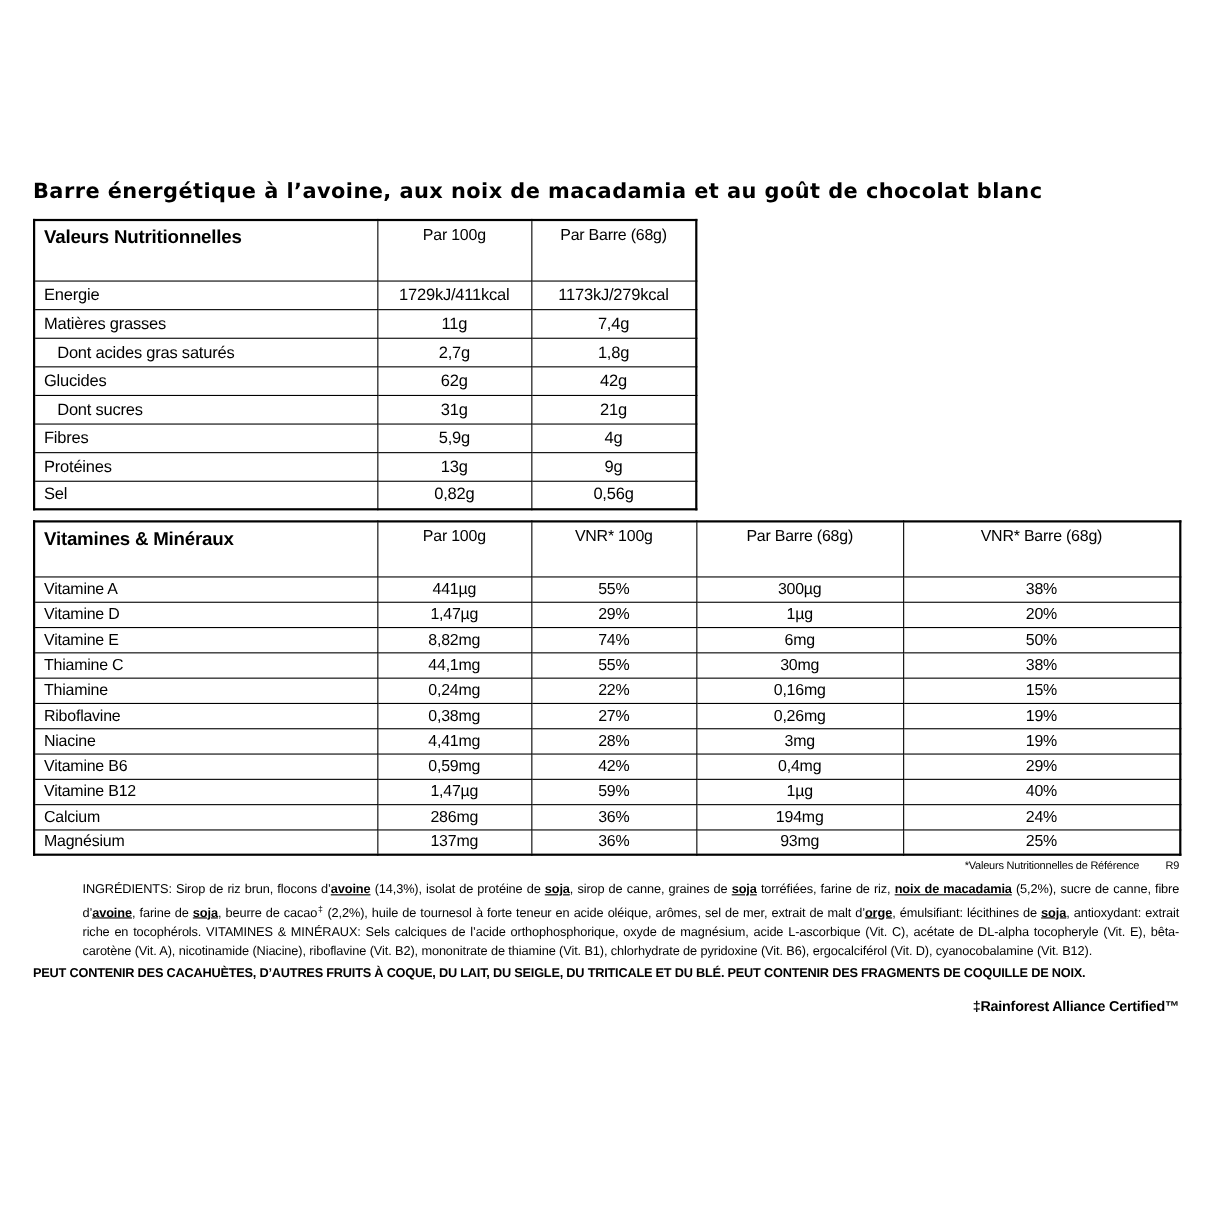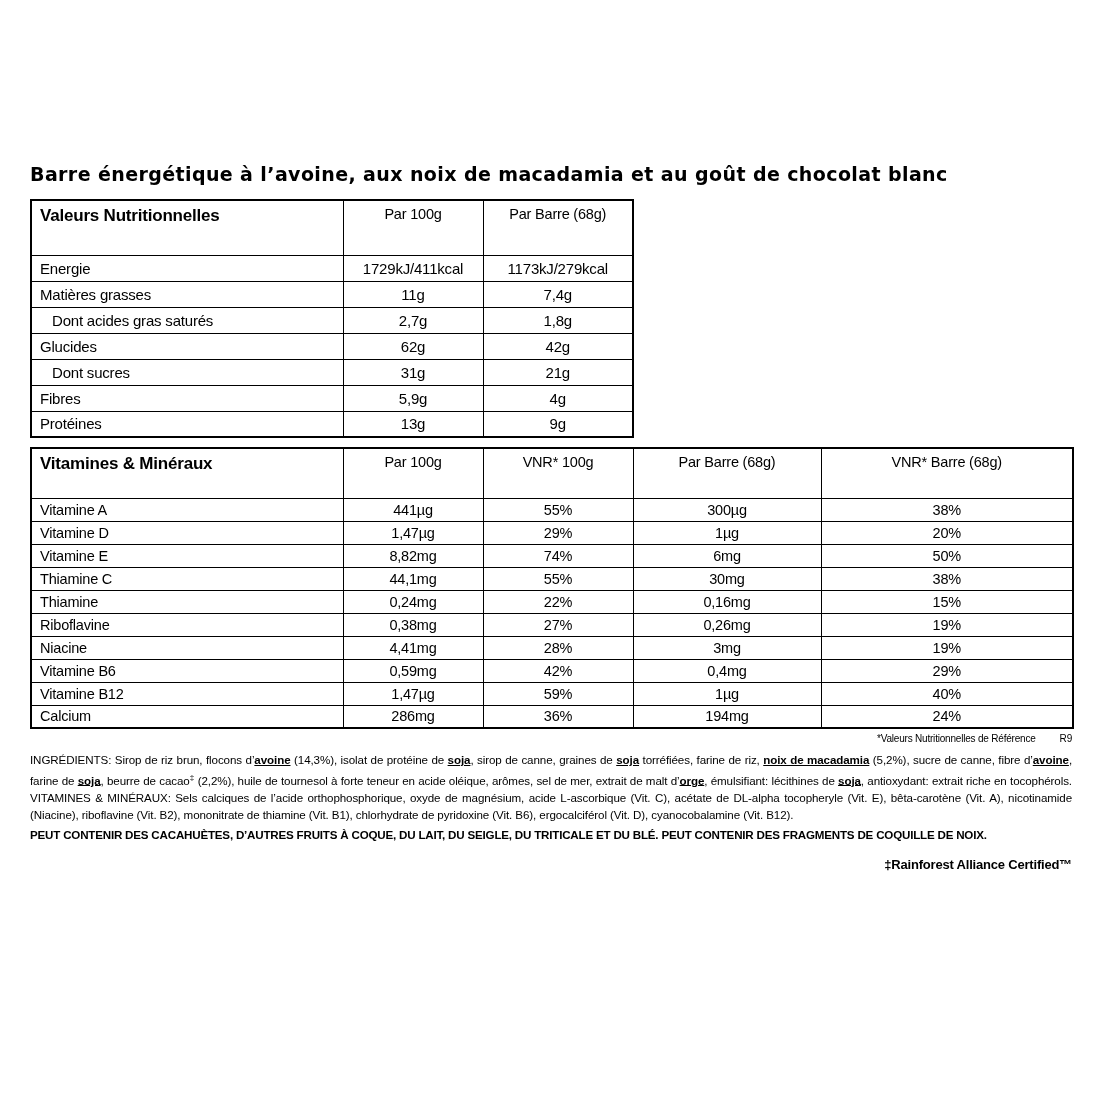--- a/index.html
+++ b/index.html
@@ -65,20 +65,21 @@
     font-size: 10px;
     letter-spacing: -0.2px;
     gap: 24px;
   }
   .ingredients {
     margin-top: 7px;
     font-size: 11.6px;
     line-height: 17.5px;
     letter-spacing: -0.1px;
     text-align: justify;
+    margin-left: 45px;
   }
   .ingredients .allergen {
     font-weight: 700;
     text-decoration: underline;
   }
   .allergen-warning {
     margin-top: 2px;
     font-weight: 700;
     font-size: 11.6px;
     line-height: 17.5px;
@@ -141,20 +142,25 @@
         </tr>
         <tr>
           <td class="label-cell">Fibres</td>
           <td class="value-cell">5,9g</td>
           <td class="value-cell">4g</td>
         </tr>
         <tr>
           <td class="label-cell">Protéines</td>
           <td class="value-cell">13g</td>
           <td class="value-cell">9g</td>
+        </tr>
+        <tr>
+          <td class="label-cell">Sel</td>
+          <td class="value-cell">0,82g</td>
+          <td class="value-cell">0,56g</td>
         </tr>
       </tbody>
   </table>
 
   <table id="vitamins-table">
     <colgroup>
       <col style="width:312px">
         <col style="width:140px">
         <col style="width:150px">
         <col style="width:188px">
@@ -233,20 +239,27 @@
           <td class="value-cell">1µg</td>
           <td class="value-cell">40%</td>
         </tr>
         <tr>
           <td class="label-cell">Calcium</td>
           <td class="value-cell">286mg</td>
           <td class="value-cell">36%</td>
           <td class="value-cell">194mg</td>
           <td class="value-cell">24%</td>
         </tr>
+        <tr>
+          <td class="label-cell">Magnésium</td>
+          <td class="value-cell">137mg</td>
+          <td class="value-cell">36%</td>
+          <td class="value-cell">93mg</td>
+          <td class="value-cell">25%</td>
+        </tr>
       </tbody>
   </table>
 
   <div class="footnote-row">
     <span>*Valeurs Nutritionnelles de Référence</span>
     <span>R9</span>
   </div>
 
   <p class="ingredients" id="ingredients-text"><span>INGRÉDIENTS: Sirop de riz brun, flocons d’</span><span class="allergen">avoine</span><span> (14,3%), isolat de protéine de </span><span class="allergen">soja</span><span>, sirop de canne, graines de </span><span class="allergen">soja</span><span> torréfiées, farine de riz, </span><span class="allergen">noix de macadamia</span><span> (5,2%), sucre de canne, fibre d’</span><span class="allergen">avoine</span><span>, farine de </span><span class="allergen">soja</span><span>, beurre de cacao</span><sup>‡</sup><span> (2,2%), huile de tournesol à forte teneur en acide oléique, arômes, sel de mer, extrait de malt d’</span><span class="allergen">orge</span><span>, émulsifiant: lécithines de </span><span class="allergen">soja</span><span>, antioxydant: extrait riche en tocophérols. VITAMINES &amp; MINÉRAUX: Sels calciques de l’acide orthophosphorique, oxyde de magnésium, acide L-ascorbique (Vit. C), acétate de DL-alpha tocopheryle (Vit. E), bêta-carotène (Vit. A), nicotinamide (Niacine), riboflavine (Vit. B2), mononitrate de thiamine (Vit. B1), chlorhydrate de pyridoxine (Vit. B6), ergocalciférol (Vit. D), cyanocobalamine (Vit. B12).</span></p>
 

